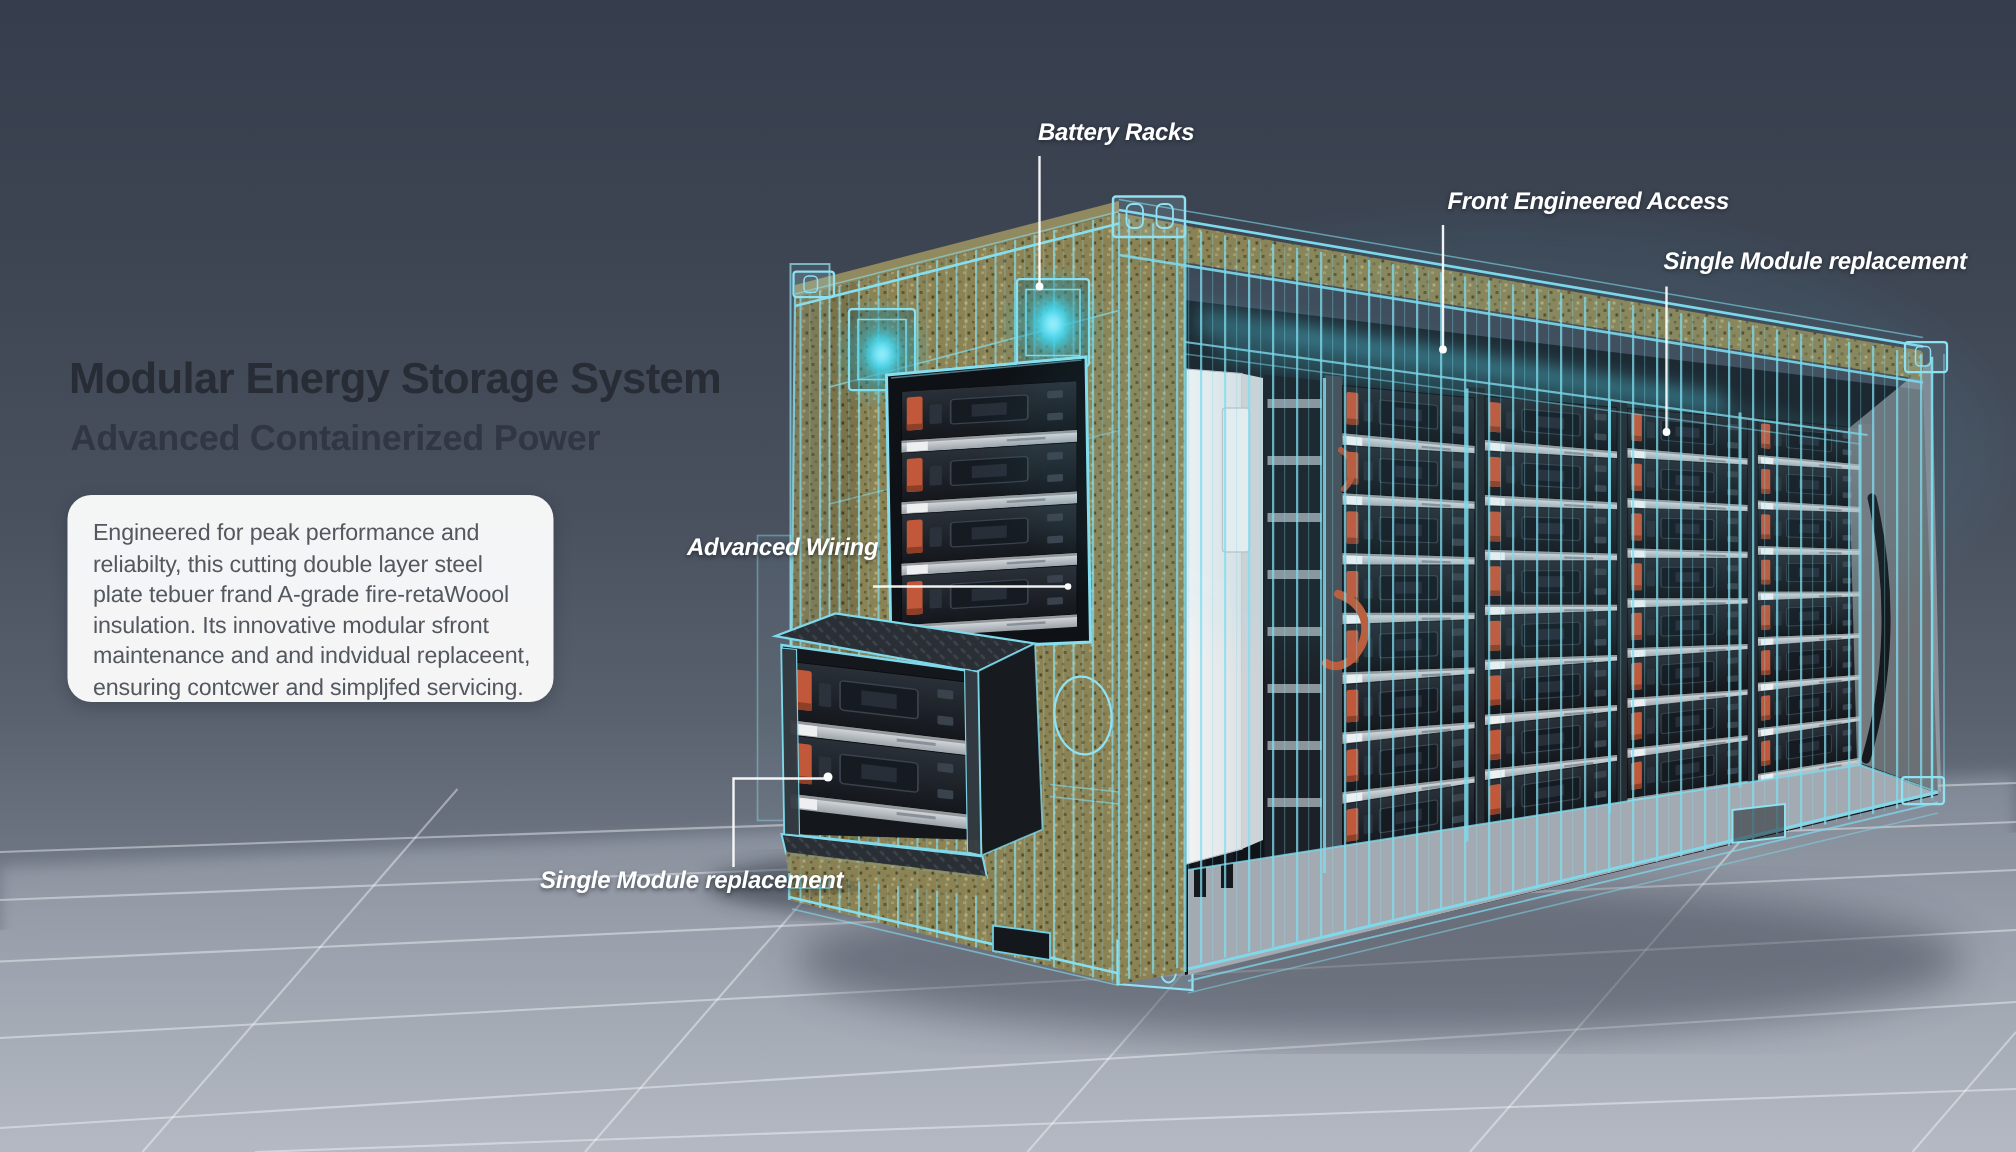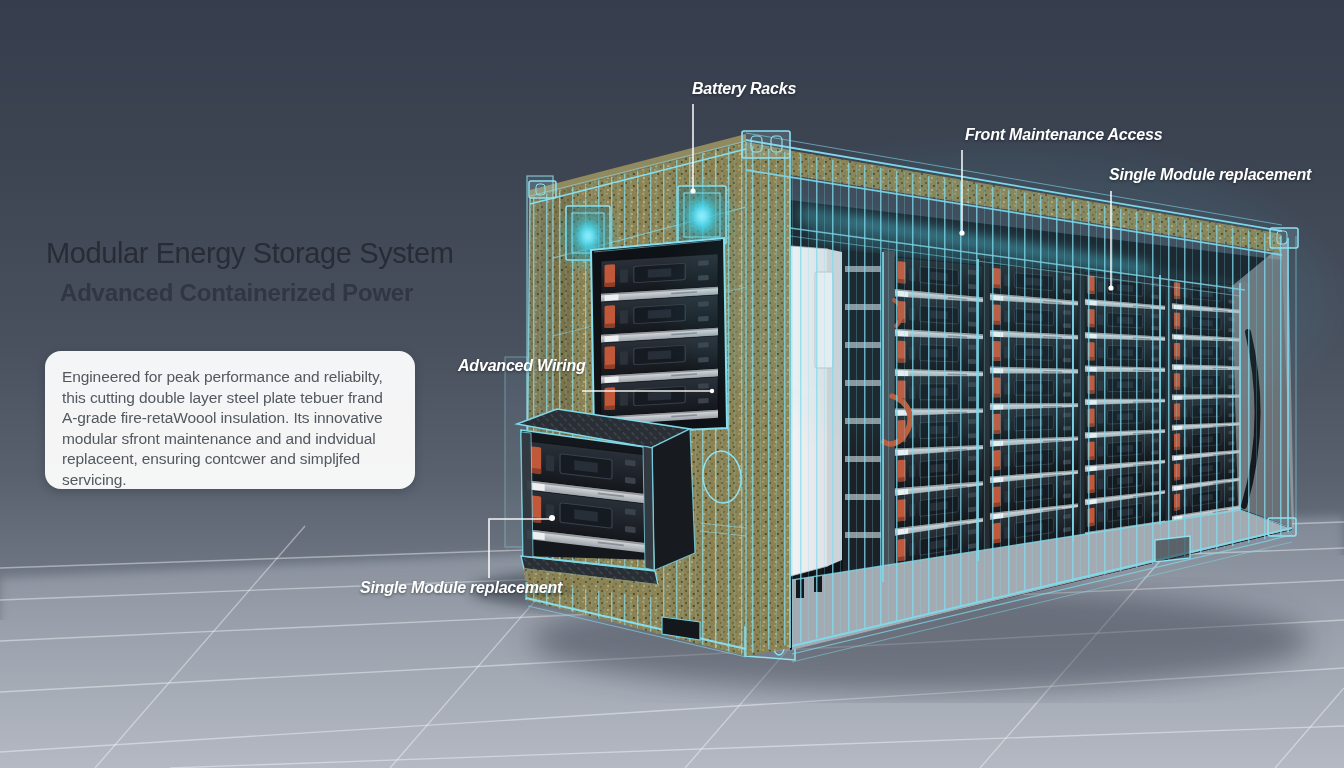--- a/index.html
+++ b/index.html
@@ -4,28 +4,28 @@
 <style>
   html,body{margin:0;padding:0;background:#222;}
   #stage{
     position:relative;width:1344px;height:768px;overflow:hidden;
     font-family:"Liberation Sans",sans-serif;
     background:linear-gradient(180deg,#363d4c 0%,#3d4553 22%,#49515f 45%,#59616e 62%,#6d7582 74%,#7d8692 84%,#8a929e 100%);
   }
   #scene{position:absolute;left:0;top:0;width:1344px;height:768px;}
   .title{
     position:absolute;left:46px;top:237px;
-    font-size:29px;font-weight:400;letter-spacing:-0.4px;color:#272c35;white-space:nowrap;
+    font-size:29px;font-weight:700;letter-spacing:-0.4px;color:#272c35;white-space:nowrap;
   }
   .subtitle{
-    position:absolute;left:60px;top:279px;
+    position:absolute;left:47px;top:279px;
     font-size:24px;font-weight:700;letter-spacing:-0.2px;color:#303742;white-space:nowrap;
   }
   .descbox{
-    position:absolute;left:45px;top:351px;width:370px;height:138px;
+    position:absolute;left:45px;top:330px;width:324px;height:138px;
     background:rgba(255,255,255,0.94);border-radius:16px;
     box-shadow:0 3px 10px rgba(20,26,34,0.25);
   }
   .descbox p{
     margin:16px 14px 0 17px;
     font-size:15.5px;line-height:20.5px;font-weight:400;color:#53585f;letter-spacing:-0.1px;
   }
   .label{
     position:absolute;font-size:16px;font-weight:700;letter-spacing:-0.2px;color:#ffffff;
     text-shadow:0 1px 3px rgba(10,15,20,0.55);white-space:nowrap;font-style:italic;
@@ -369,18 +369,18 @@
   </svg>
 
   <div class="title">Modular Energy Storage System</div>
   <div class="subtitle">Advanced Containerized Power</div>
 
   <div class="descbox">
     <p>Engineered for peak performance and reliabilty, this cutting double layer steel plate tebuer frand A-grade fire-retaWoool insulation. Its innovative modular sfront maintenance and and indvidual replaceent, ensuring contcwer and simpljfed servicing.</p>
   </div>
 
   <div class="label" style="left:692px;top:80px;">Battery Racks</div>
-  <div class="label" style="left:965px;top:126px;">Front Maintenance Access</div>
+  <div class="label" style="left:965px;top:126px;">Front Engineered Access</div>
   <div class="label" style="left:1109px;top:166px;">Single Module replacement</div>
   <div class="label" style="left:458px;top:357px;">Advanced Wiring</div>
   <div class="label" style="left:360px;top:579px;">Single Module replacement</div>
 
 </div>
 
 </body></html>

